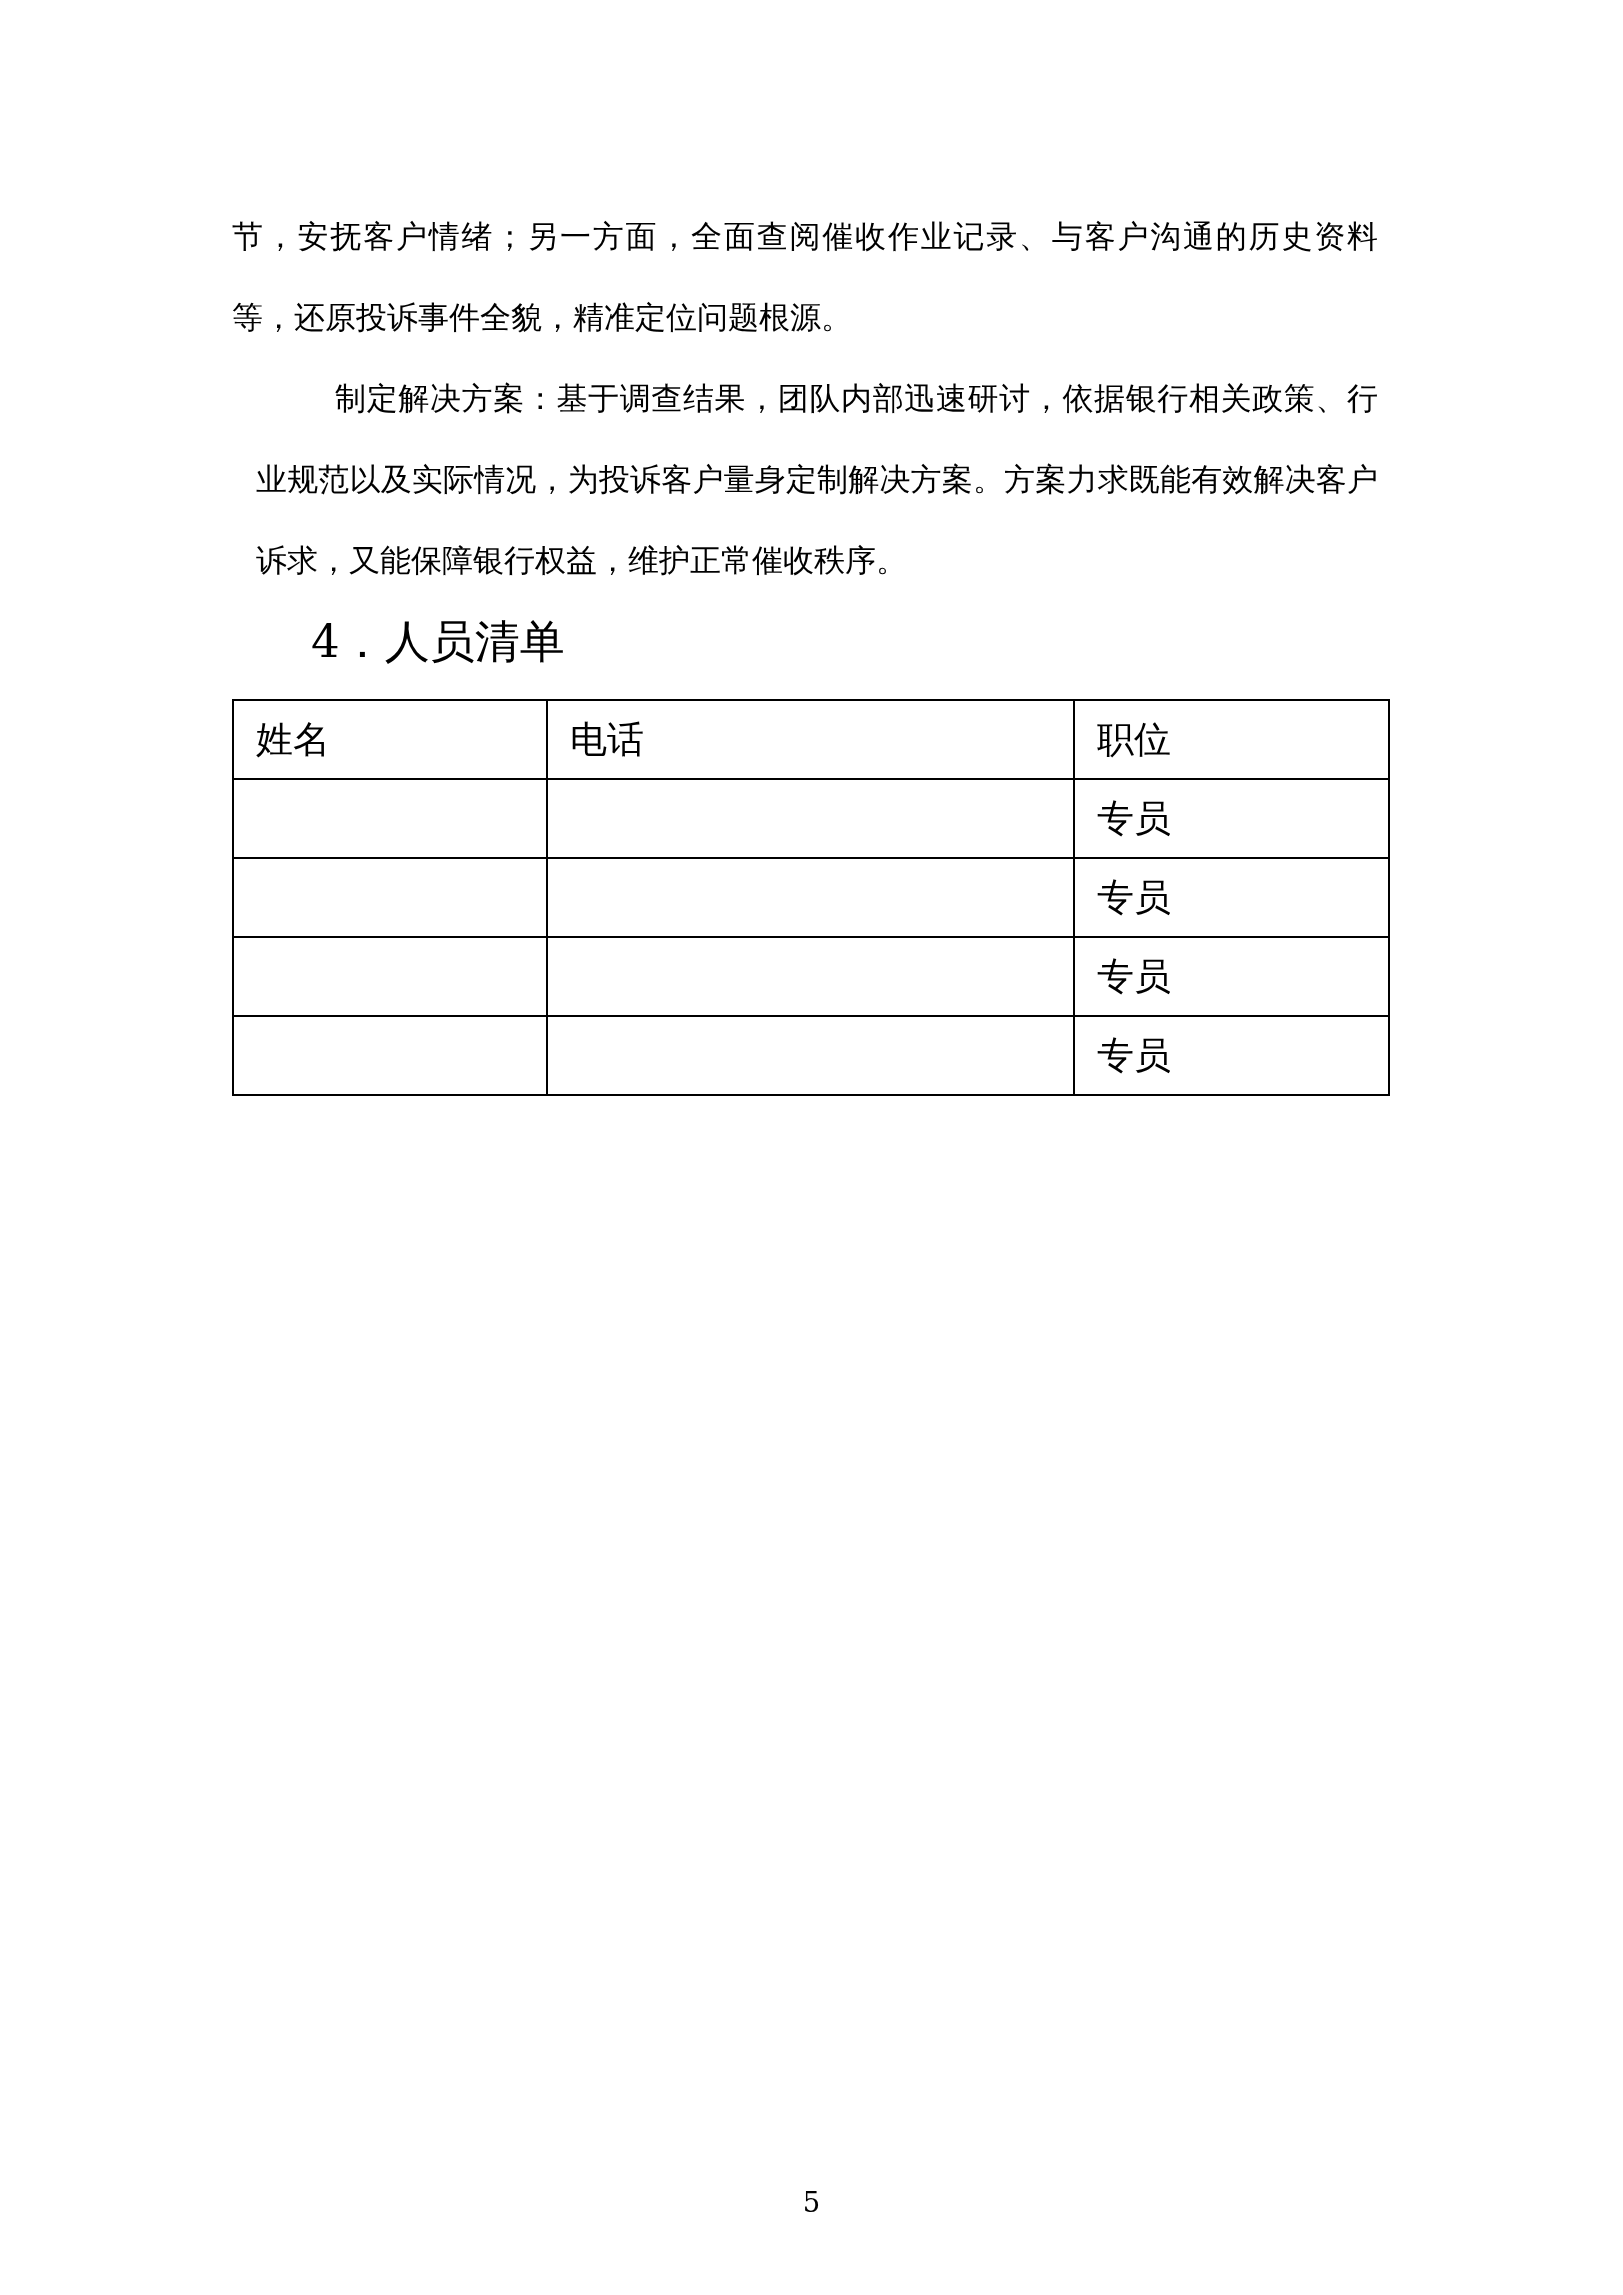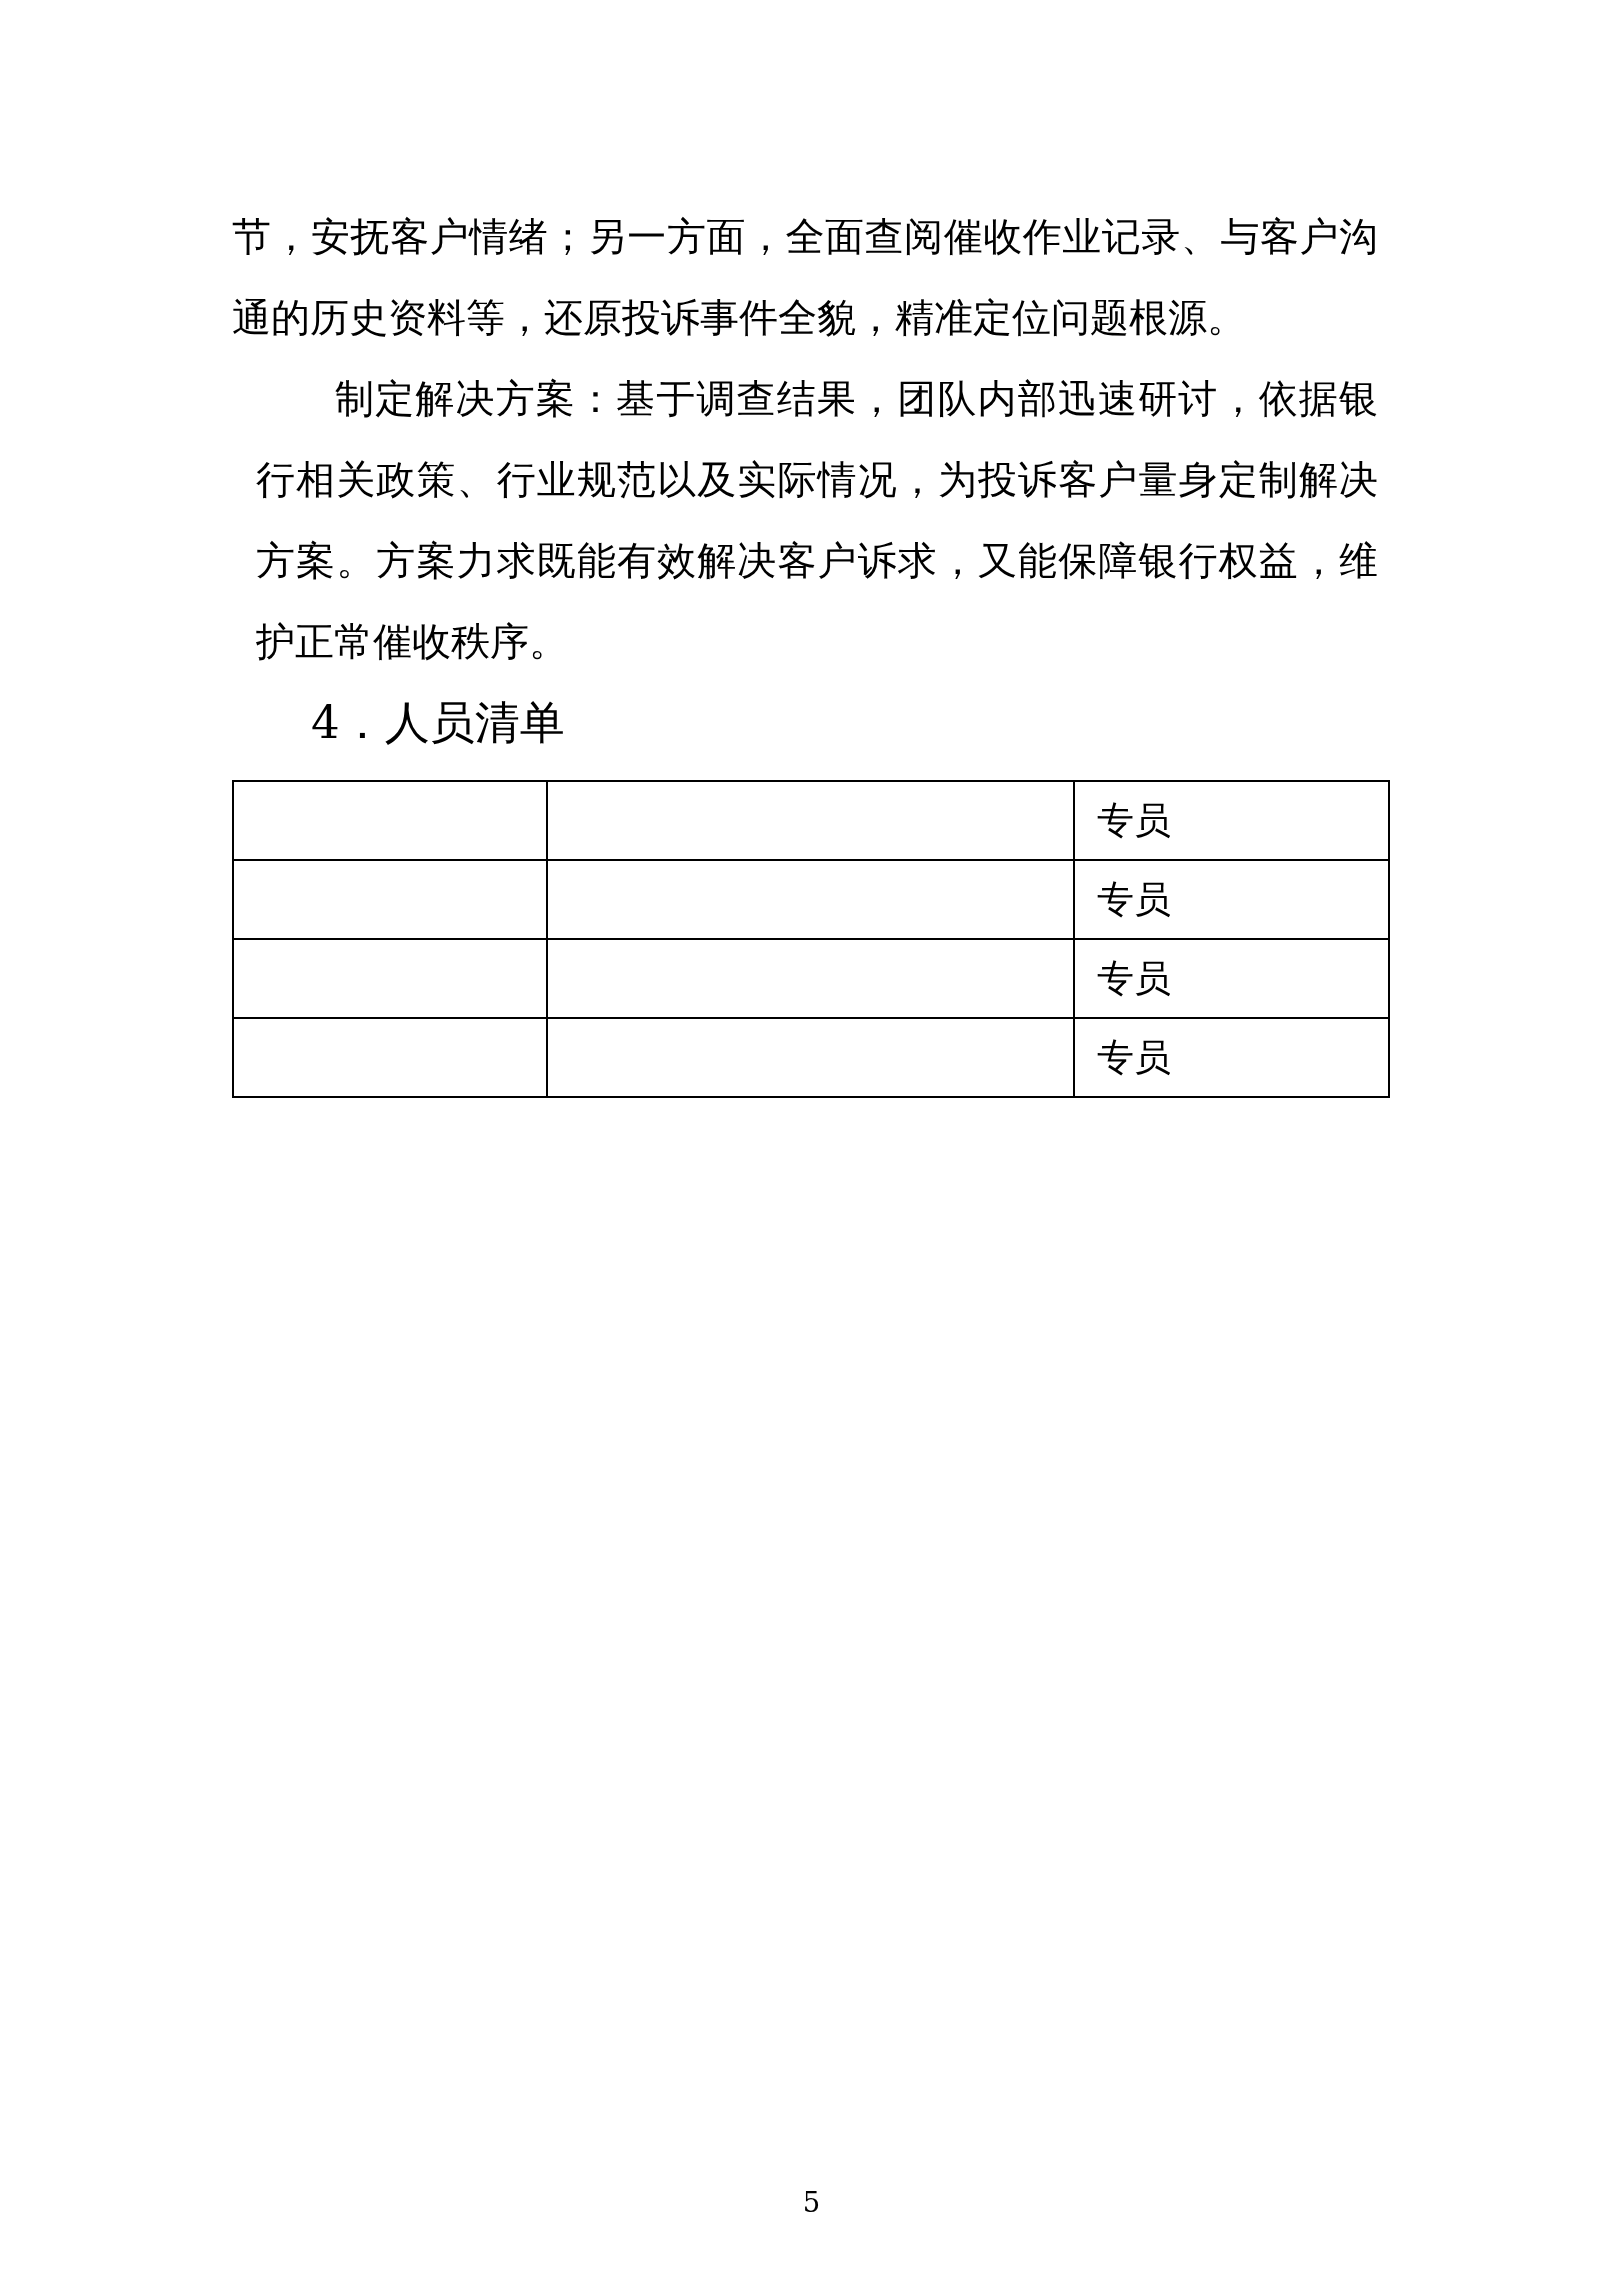--- a/index.html
+++ b/index.html
@@ -21,21 +21,21 @@
   }
   .content {
     position: absolute;
     left: 232px;
     top: 196px;
     width: 1146px;
   }
 
   
   .para {
-    font-size: 39px;
+    font-size: 31px;
     line-height: 81px;
     text-align: justify;
     text-align-last: left;
     text-justify: inter-character;
     letter-spacing: 0;
     margin: 0;
     word-break: break-all;
   }
   .para.indent {
     text-indent: 79px;
@@ -102,20 +102,25 @@
 
     <p class="heading">4．人员清单</p>
 
     <table class="roster-table">
       <colgroup>
         <col class="c-name">
         <col class="c-phone">
         <col class="c-pos">
       </colgroup>
       <tbody>
+        <tr>
+          <td>姓名</td>
+          <td>电话</td>
+          <td>职位</td>
+        </tr>
 
 
         <tr>
           <td class="empty"></td>
           <td class="empty"></td>
           <td>专员</td>
         </tr>
 
         <tr>
           <td class="empty"></td>

